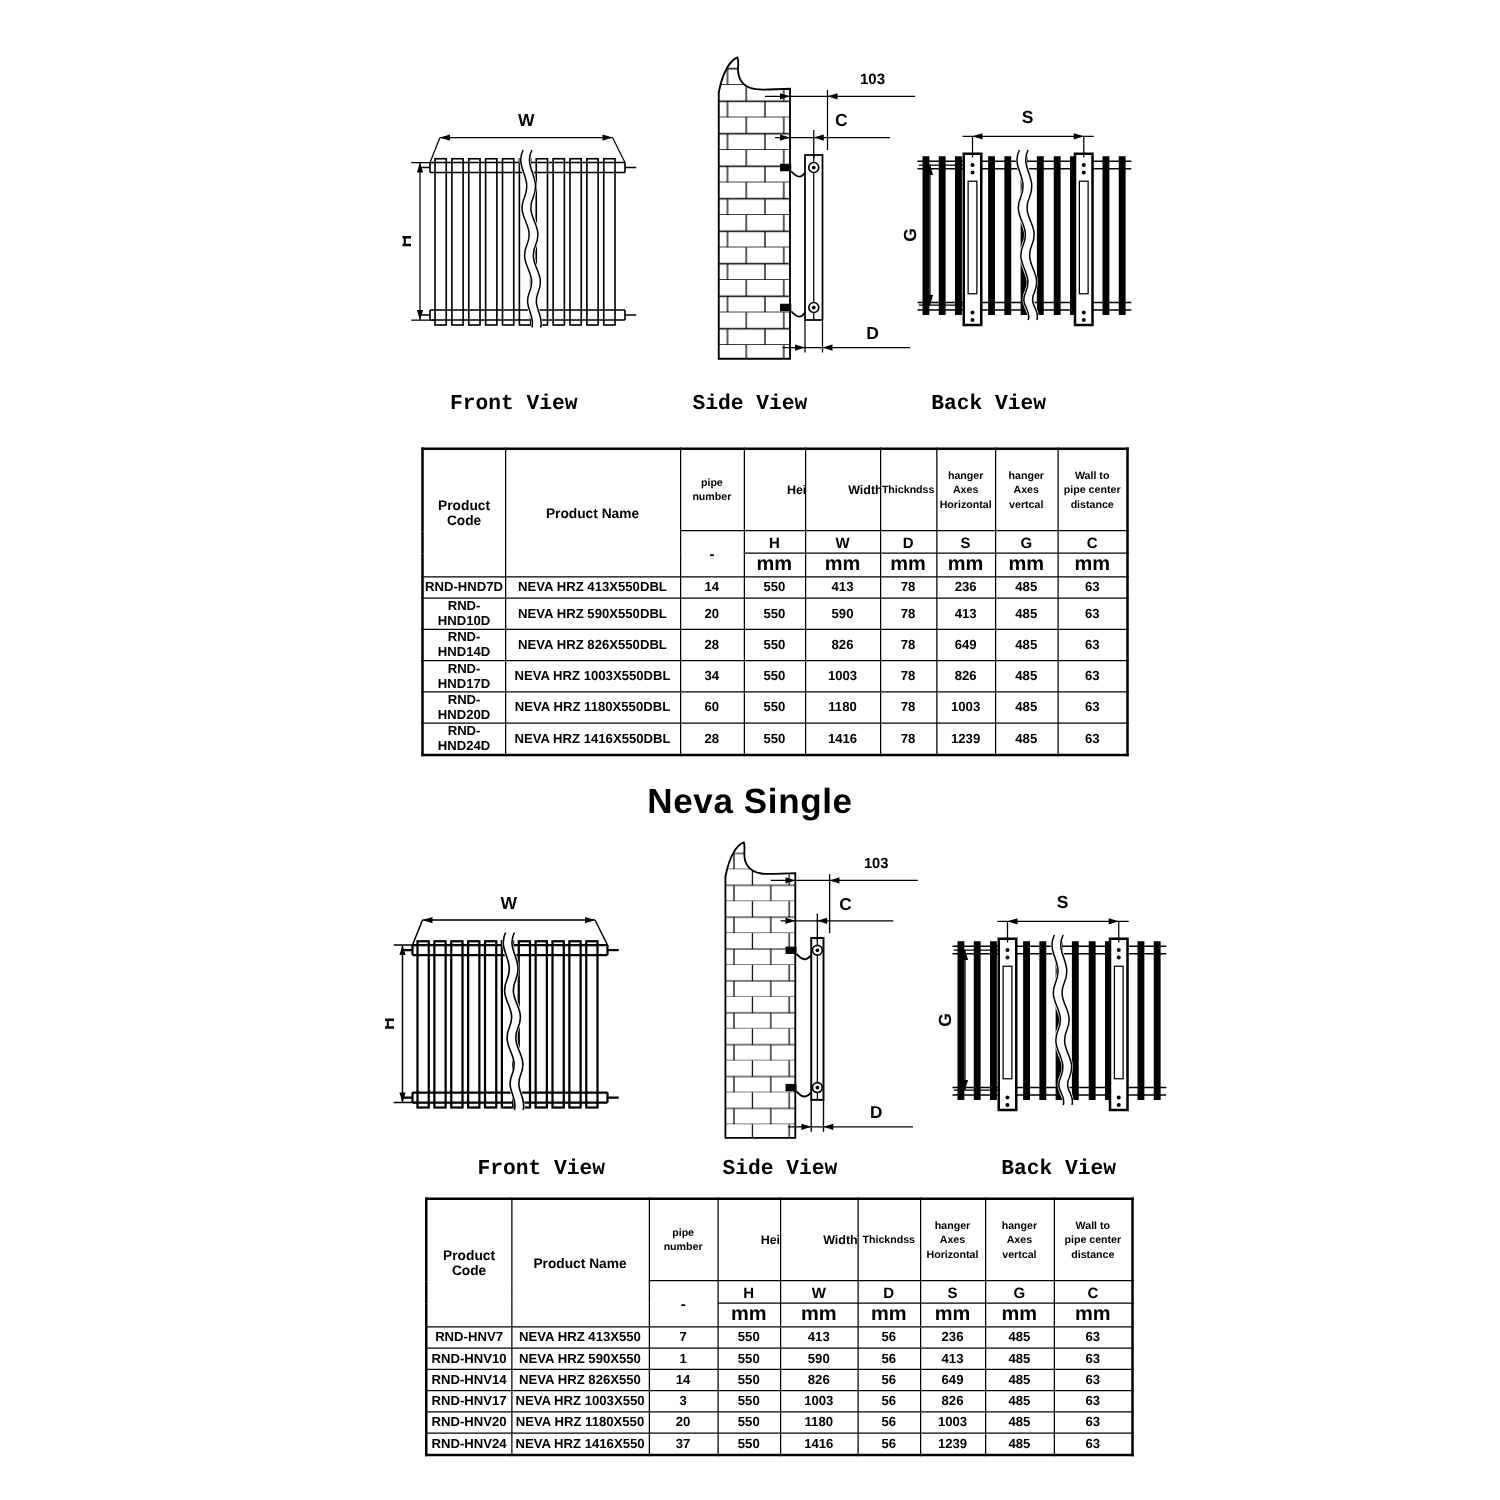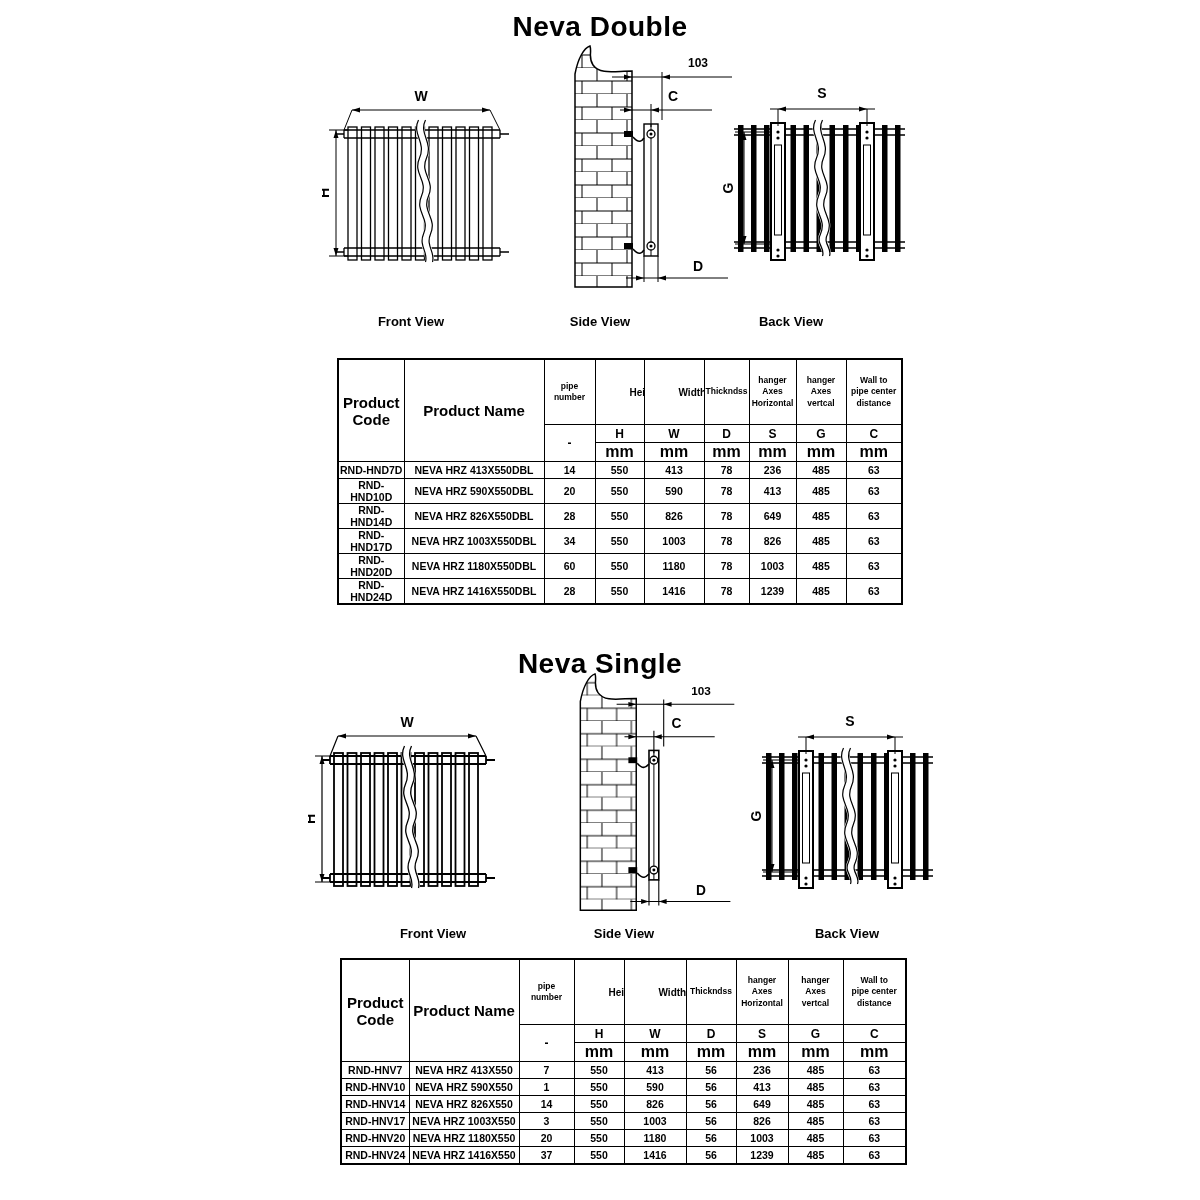--- a/index.html
+++ b/index.html
@@ -1,37 +1,36 @@
 <!DOCTYPE html>
 <html><head>
 <meta charset="utf-8">
 <style>
   html,body{margin:0;padding:0;background:#fff;}
   body{width:1200px;height:1200px;font-family:"Liberation Sans",sans-serif;color:#000;}
   .canvas{position:relative;width:1200px;height:1200px;background:#fff;overflow:hidden;}
   .sec-title{position:absolute;left:0;width:1200px;text-align:center;font-size:28px;font-weight:bold;letter-spacing:.5px;}
-  .view-label{position:absolute;transform:translateX(-50%);font-size:13px;font-weight:bold;white-space:nowrap;}
+  .view-label{position:absolute;transform:translateX(-50%);font-size:17px;font-weight:bold;white-space:nowrap;font-family:Liberation Mono, monospace;}
   .diagram{position:absolute;}
   svg text{font-family:"Liberation Sans",sans-serif;font-weight:bold;fill:#000;}
   table.spec{position:absolute;border-collapse:collapse;table-layout:fixed;background:#fff;border:2px solid #000;}
   .spec th,.spec td{border:1px solid #000;padding:0 1px;text-align:center;vertical-align:middle;font-weight:bold;overflow:hidden;white-space:pre-line;}
   .spec thead tr.hdr th{height:64px;}
-  .spec th.big{font-size:15px;}
+  .spec th.big{font-size:11px;}
   .spec th.mid{font-size:10px;padding-left:34px;}
   .spec th.small{font-size:8.5px;line-height:1.3;}
   .spec tr.sym th{font-size:12px;height:17px;}
   .spec tr.unit th{font-size:16px;height:14px;}
   .spec tbody td{font-size:10.5px;height:16px;}
 </style>
 </head>
 <body>
 
 <div class="canvas">
 
-  <div class="sec-title" style="top:11px;">Neva Double</div>
 
   <svg class="diagram" style="left:322px;top:86px;" width="205" height="185" viewBox="0 0 205 185">
     <g stroke="#000" fill="none" stroke-width="1.3">
       <rect x="26" y="41" width="9" height="133" fill="#fff"></rect>
         <rect x="39.5" y="41" width="9" height="133" fill="#fff"></rect>
       <rect x="53" y="41" width="9" height="133" fill="#fff"></rect>
         <rect x="66.5" y="41" width="9" height="133" fill="#fff"></rect>
       <rect x="80" y="41" width="9" height="133" fill="#fff"></rect>
         <rect x="93.5" y="41" width="9" height="133" fill="#fff"></rect>
       <rect x="107" y="41" width="9" height="133" fill="#fff"></rect>
@@ -259,21 +258,21 @@
           <td>550</td>
           <td>1416</td>
           <td>78</td>
           <td>1239</td>
           <td>485</td>
           <td>63</td>
         </tr>
       </tbody>
   </table>
 
-  <div class="sec-title" style="top:648px;">Neva Single</div>
+  <div class="sec-title" style="top:625px;">Neva Single</div>
 
   <svg class="diagram" style="left:308px;top:712px;" width="205" height="185" viewBox="0 0 205 185">
     <g stroke="#000" fill="none" stroke-width="1.8">
       <rect x="26" y="41" width="9" height="133" fill="#fff"></rect>
         <rect x="39.5" y="41" width="9" height="133" fill="#fff"></rect>
       <rect x="53" y="41" width="9" height="133" fill="#fff"></rect>
         <rect x="66.5" y="41" width="9" height="133" fill="#fff"></rect>
       <rect x="80" y="41" width="9" height="133" fill="#fff"></rect>
         <rect x="93.5" y="41" width="9" height="133" fill="#fff"></rect>
       <rect x="107" y="41" width="9" height="133" fill="#fff"></rect>

